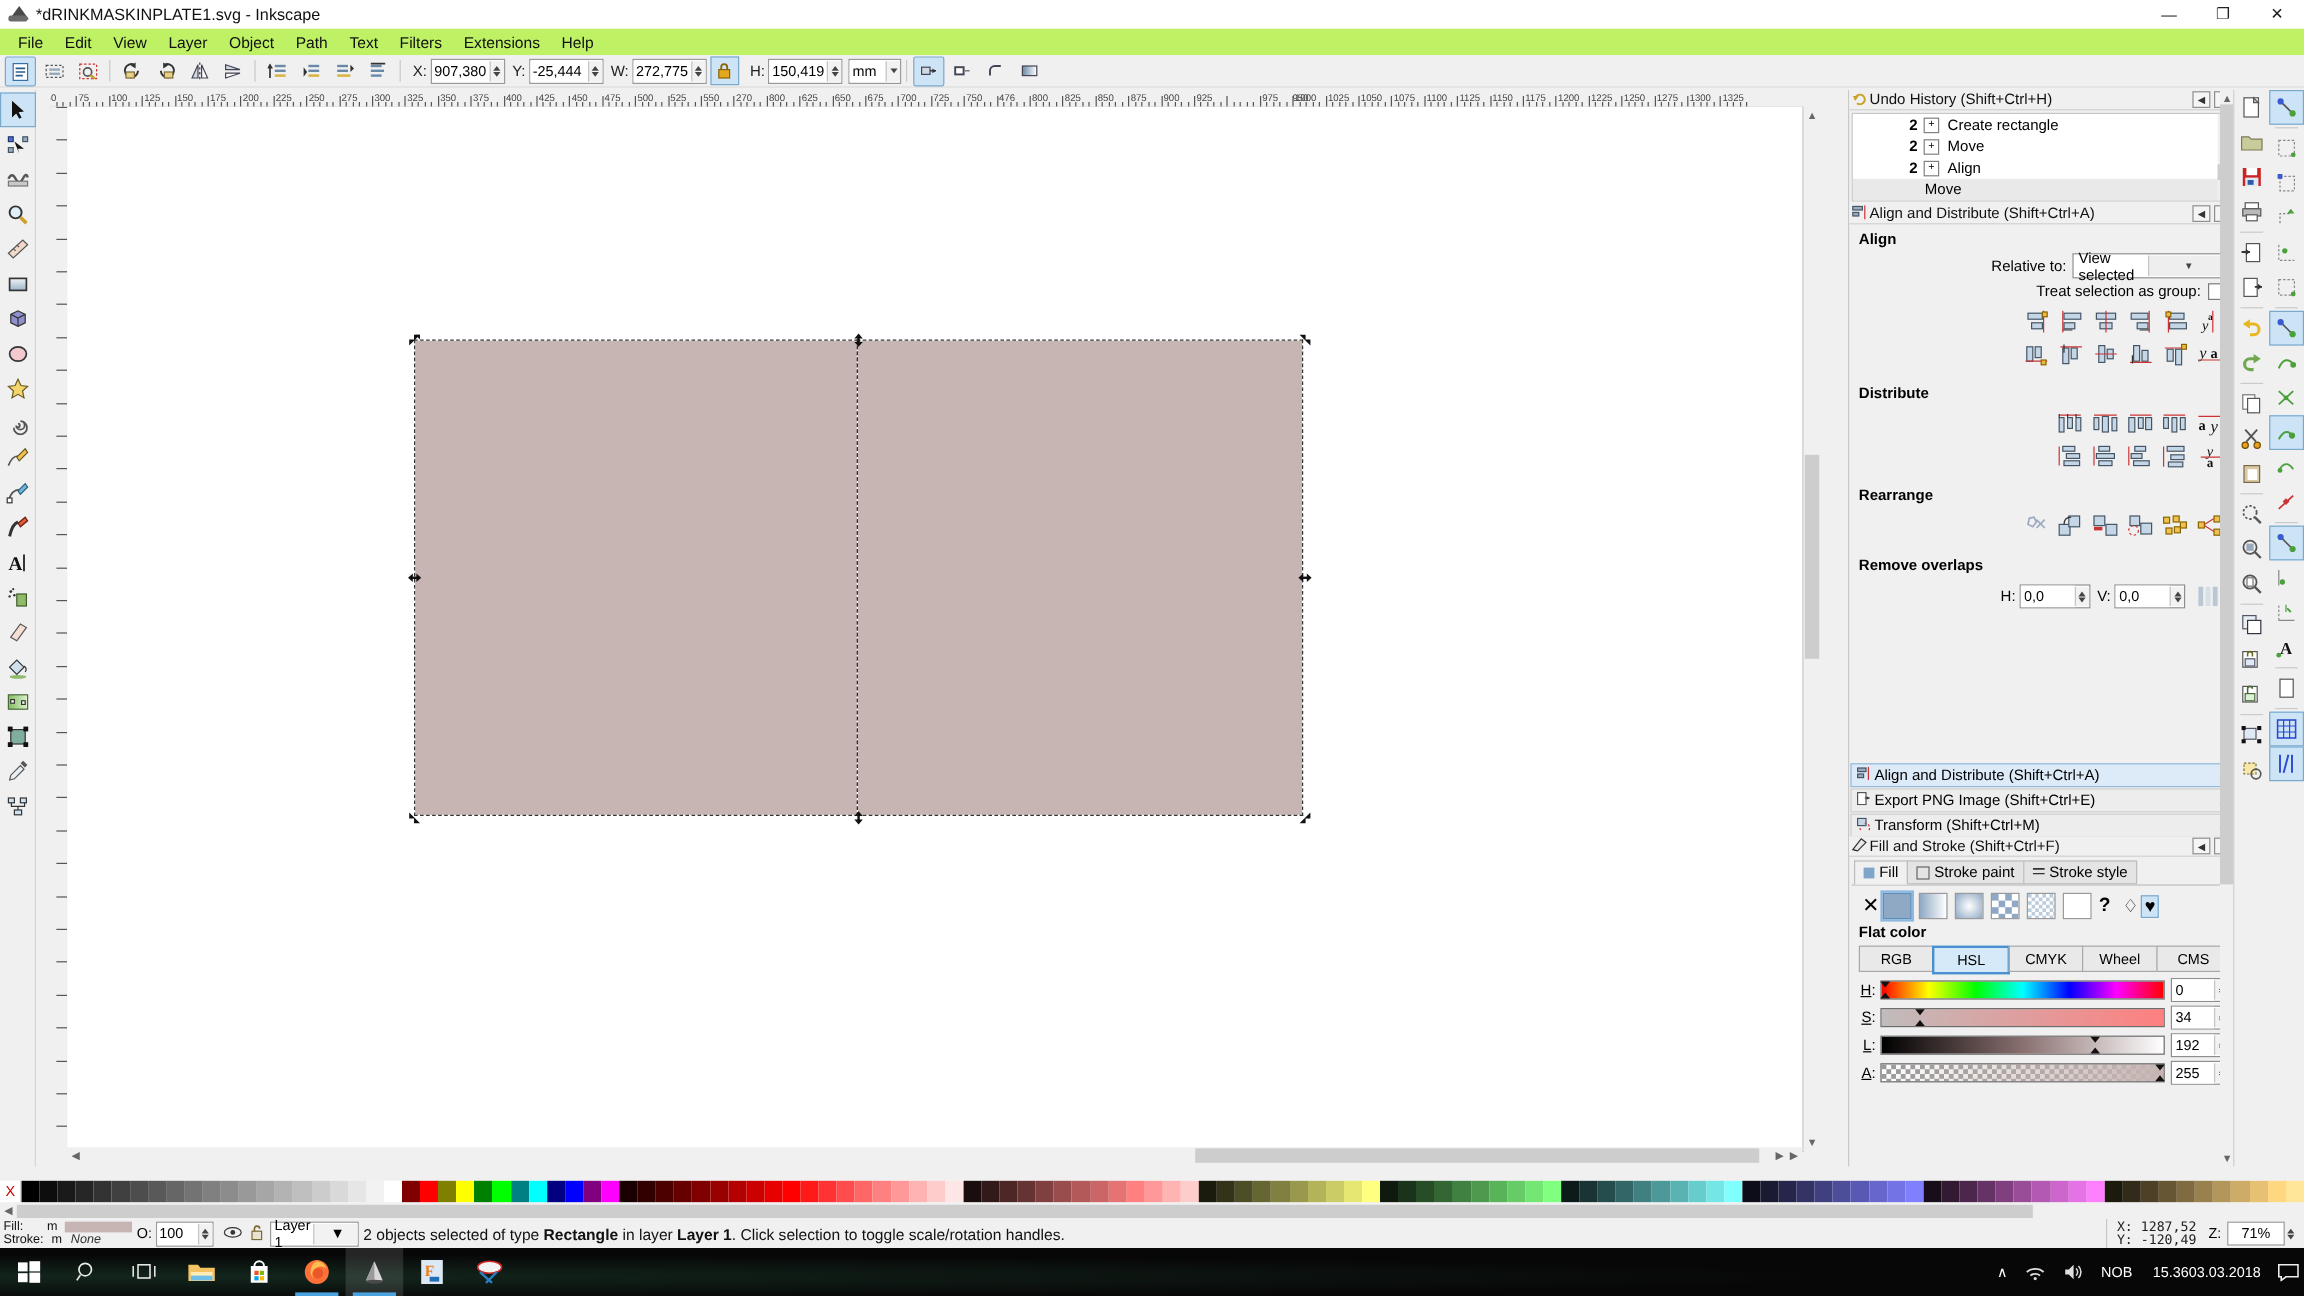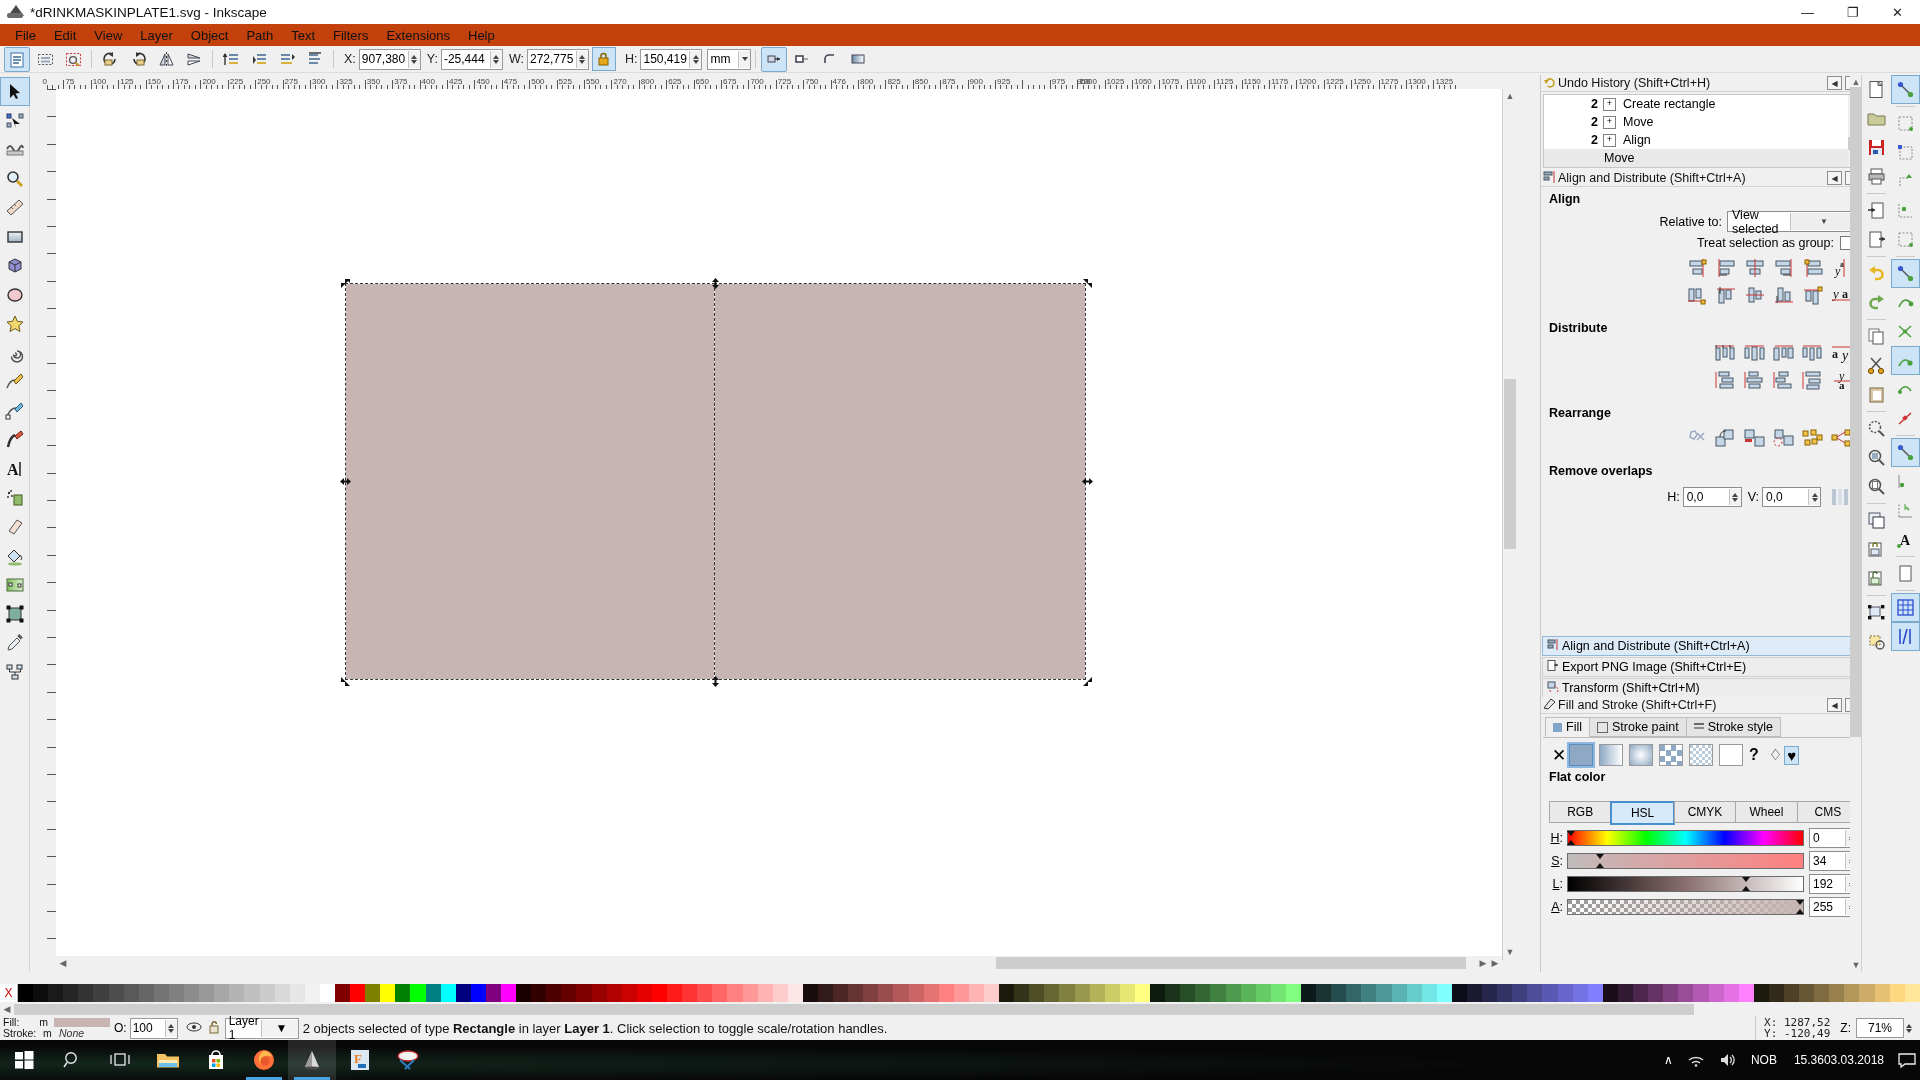--- a/index.html
+++ b/index.html
@@ -15,21 +15,21 @@
     display:flex;align-items:center;border-bottom:1px solid #e8e8e8;}
   .tb-ico{width:20px;height:18px;margin:0 4px 0 6px;position:relative;}
   .tb-ico .ink{position:absolute;left:2px;top:2px;width:0;height:0;
      border-left:8px solid transparent;border-right:8px solid transparent;border-bottom:11px solid #4a4a4a;}
   .tb-ico .ink2{position:absolute;left:1px;top:10px;width:16px;height:5px;background:#6b6b6b;border-radius:2px;}
   .tb-title{font-size:13.5px;color:#111;}
   .win-btns{margin-left:auto;display:flex;height:24px;}
   .win-btn{width:45px;height:24px;display:flex;align-items:center;justify-content:center;font-size:13px;color:#222;}
 
   
-  .menubar{position:absolute;left:0;top:24px;width:1920px;height:22px;background:#c2410c;
+  .menubar{position:absolute;left:0;top:24px;width:1920px;height:22px;background:#bef264;
     display:flex;align-items:center;padding-left:6px;box-sizing:border-box;}
   .menu-item{padding:2px 9px;font-size:13px;color:#111;cursor:default;}
 
   
   .cmdbar{position:absolute;left:0;top:46px;width:1920px;height:27px;background:#f0f0f0;
     border-bottom:1px solid #dcdcdc;display:flex;align-items:center;padding-left:3px;box-sizing:border-box;}
   .tbtn{width:24px;height:23px;margin:0 1px;display:flex;align-items:center;justify-content:center;
     border:1px solid transparent;border-radius:2px;position:relative;}
   .tbtn.sel{border-color:#7aa9cc;background:#cde4f7;}
   .tsep{width:1px;height:18px;background:#c9c9c9;margin:0 4px;}
@@ -158,21 +158,21 @@
   .fs-tabs{display:flex;align-items:flex-end;height:20px;margin:3px 0 0 4px;}
   .fs-tab{display:flex;align-items:center;height:18px;padding:0 7px;border:1px solid #bdbdbd;
      background:#e4e4e4;font-size:12.5px;margin-right:-1px;}
   .fs-tab.sel{background:#f0f0f0;border-bottom-color:#f0f0f0;}
 
   .fs-types{display:flex;align-items:center;padding:6px 0 2px 8px;}
   .ftype{width:24px;height:22px;border:1px solid #9a9a9a;margin-right:6px;box-sizing:border-box;}
   .ftype.sel{outline:2px solid #8cb8e0;border-color:#5c8ebb;}
   .fs-x{width:20px;font-size:17px;text-align:center;font-weight:bold;}
 
-  .cmodes{display:flex;margin:16px 4px 0 8px;}
+  .cmodes{display:flex;margin:3px 4px 0 8px;}
   .cmode{flex:1;height:20px;border:1px solid #a8a8a8;background:#e9e9e9;display:flex;align-items:center;
      justify-content:center;font-size:12px;margin-right:-1px;}
   .cmode.sel{background:#d6e9f8;border:2px solid #4a90cf;}
   .sl-row{display:flex;align-items:center;margin:3px 4px 0 6px;}
   .sl-lbl{width:16px;font-size:12.5px;text-align:right;padding-right:4px;}
   .sl-lbl u{text-decoration:underline;}
   .sl-bar{flex:1;height:16px;border:1px solid #6d6d6d;position:relative;box-sizing:border-box;}
   .sl-mark{position:absolute;width:0;height:0;border-left:4px solid transparent;border-right:4px solid transparent;}
   .sl-mark.top{top:0;border-top:5px solid #111;}
   .sl-mark.bot{bottom:0;border-bottom:5px solid #111;}

